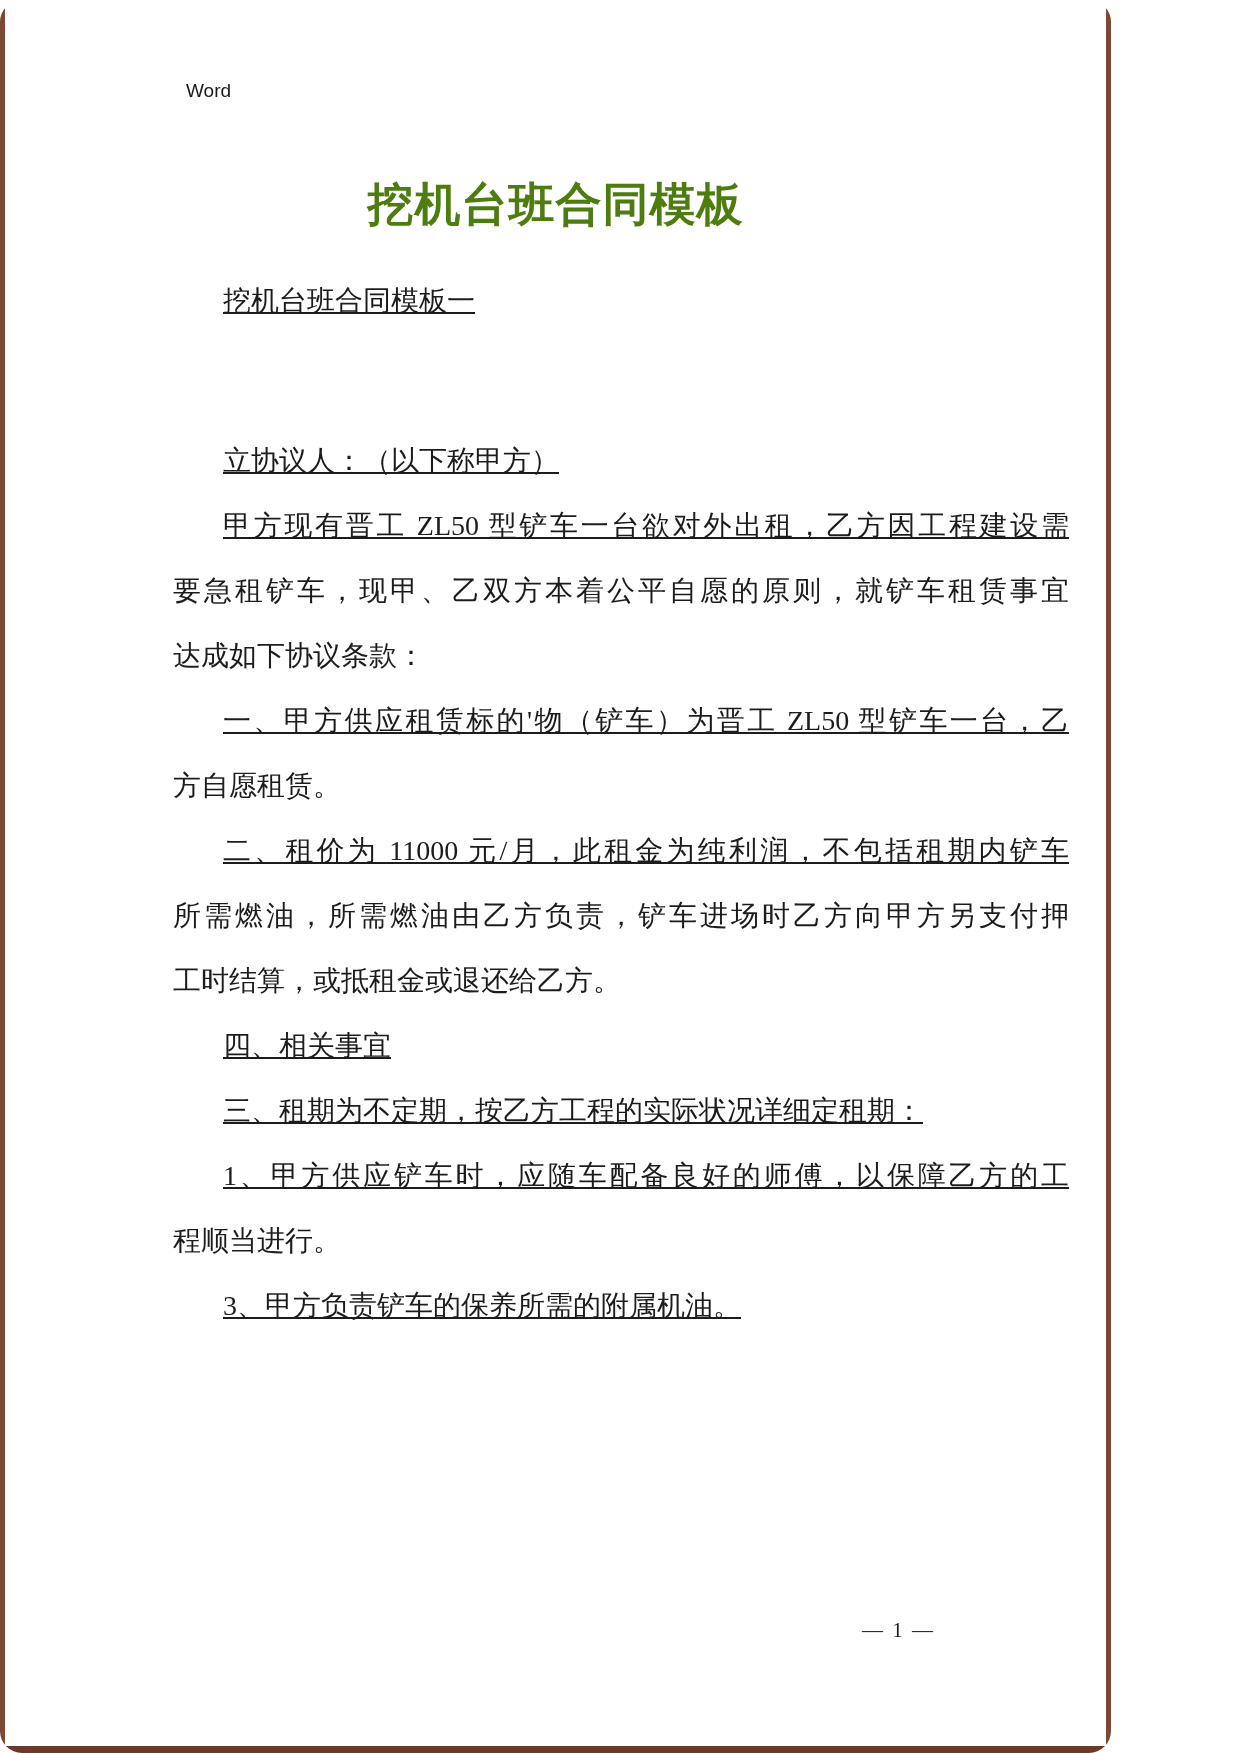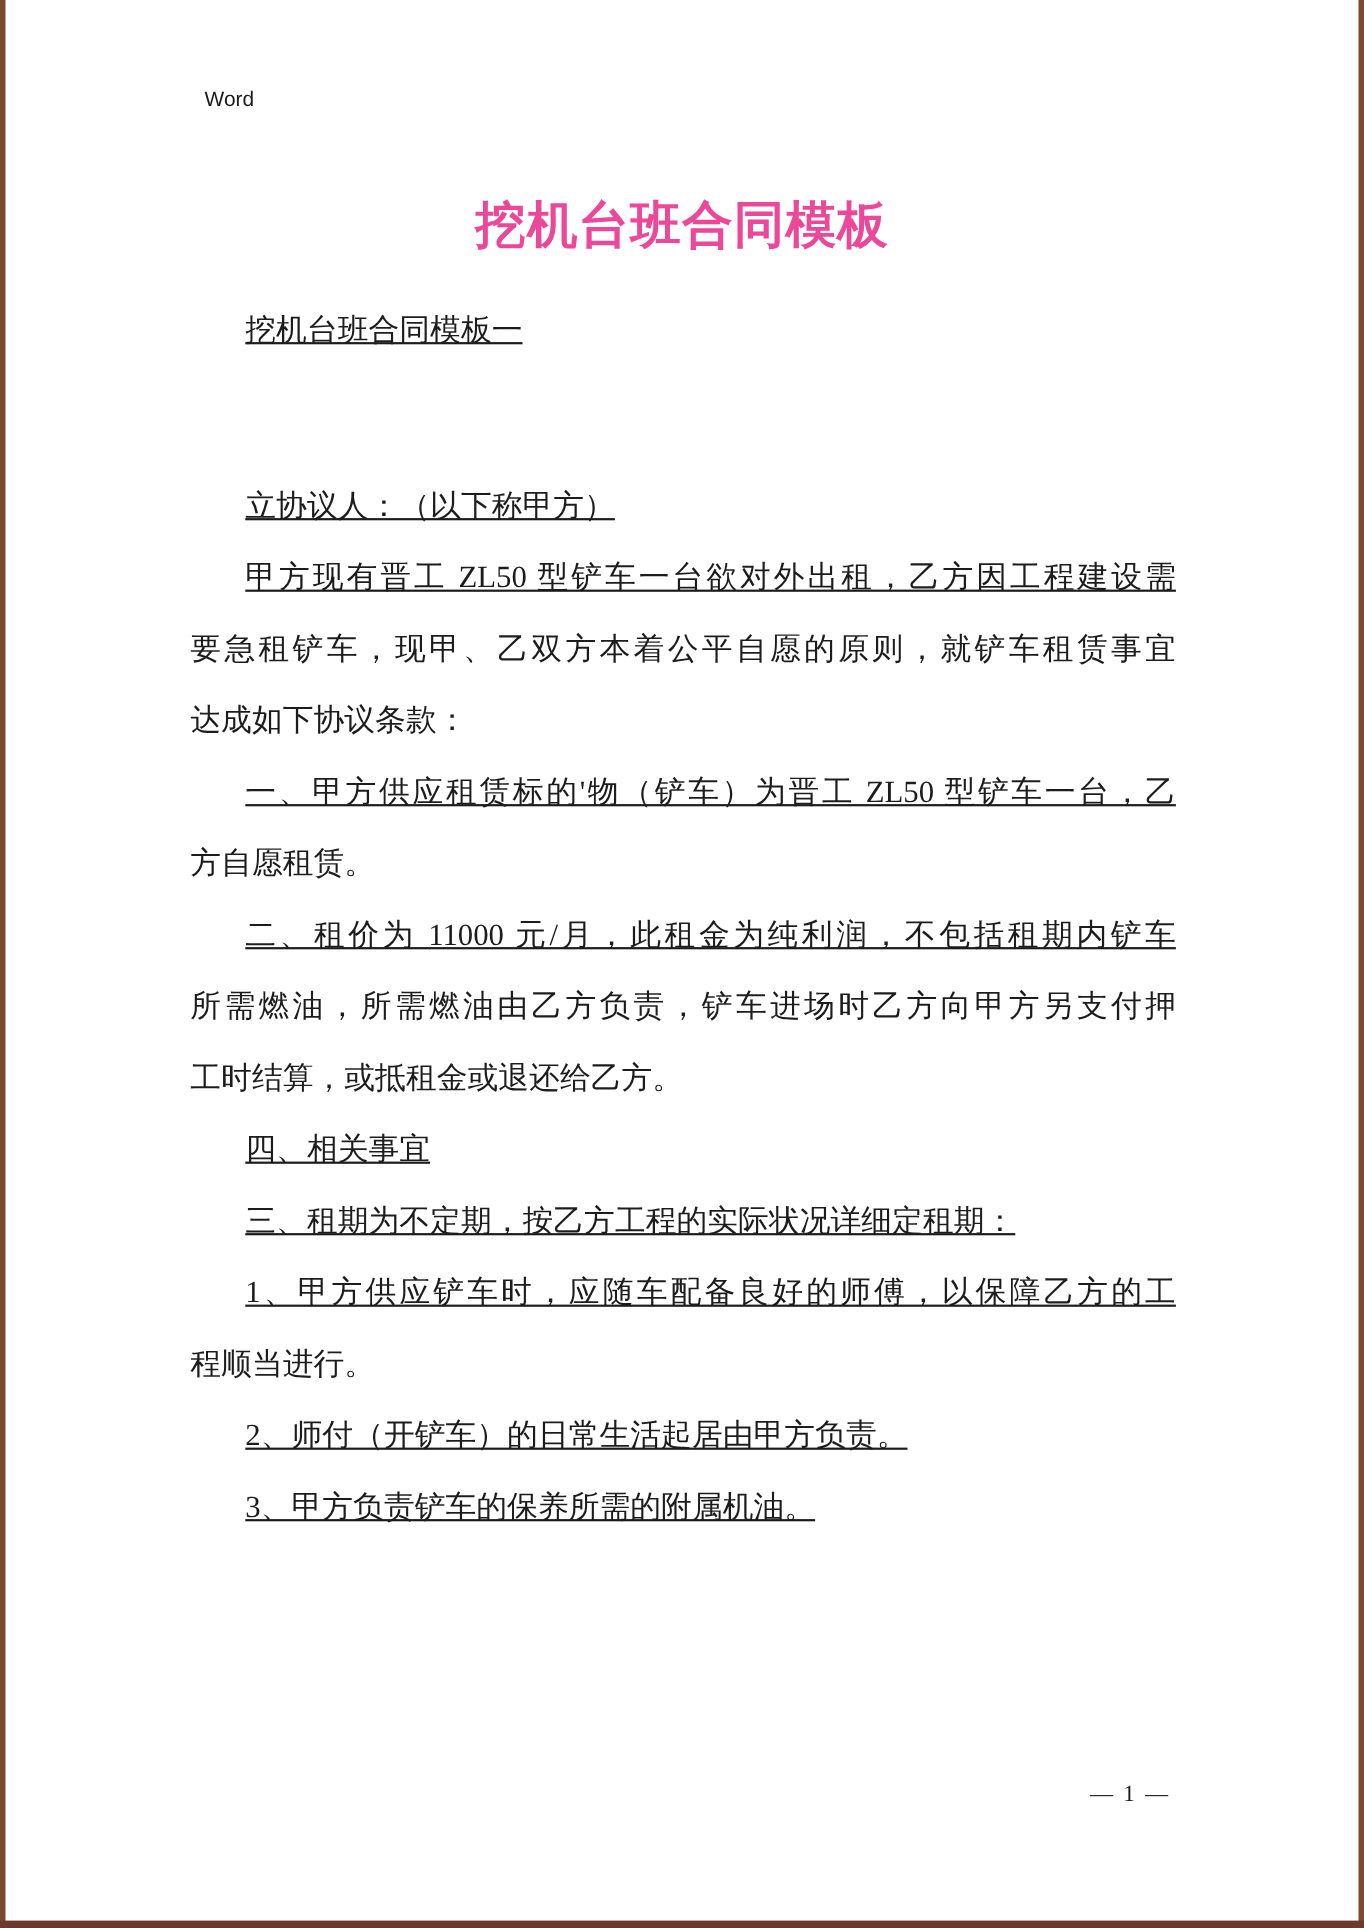--- a/index.html
+++ b/index.html
@@ -2,40 +2,41 @@
 <html><head>
 <meta charset="utf-8">
 <style>
   html, body {
     margin: 0;
     padding: 0;
     background: #ffffff;
   }
   .page {
     position: relative;
-    width: 1240px;
+    width: 1111px;
     height: 1753px;
     background: #ffffff;
     overflow: hidden;
     font-family: "Liberation Serif", "DejaVu Serif", serif;
     color: #1c1c1c;
+    border-radius: 22px;
   }
   .word-label {
     margin: 80px 0 0 186px;
     font-family: "Liberation Sans", "DejaVu Sans", sans-serif;
     font-size: 19px;
     color: #1a1a1a;
   }
   .doc-title {
     margin: 72px 0 0 0;
     text-align: center;
     font-size: 46px;
     font-weight: bold;
     letter-spacing: 1px;
-    color: #ec4899;
+    color: #4d7c0f;
   }
   .doc-body {
     width: 896px;
     margin: 32px 0 0 173px;
     font-size: 28px;
     line-height: 65px;
     text-align: left;
   }
   .doc-line {
     white-space: nowrap;
@@ -85,21 +86,20 @@
       <div class="doc-line">达成如下协议条款：</div>
       <div class="doc-line indent full">一、甲方供应租赁标的'物（铲车）为晋工 ZL50 型铲车一台，乙</div>
       <div class="doc-line">方自愿租赁。</div>
       <div class="doc-line indent full">二、租价为 11000 元/月，此租金为纯利润，不包括租期内铲车</div>
       <div class="doc-line full">所需燃油，所需燃油由乙方负责，铲车进场时乙方向甲方另支付押</div>
       <div class="doc-line">工时结算，或抵租金或退还给乙方。</div>
       <div class="doc-line indent">四、相关事宜</div>
       <div class="doc-line indent">三、租期为不定期，按乙方工程的实际状况详细定租期：</div>
       <div class="doc-line indent full">1、甲方供应铲车时，应随车配备良好的师傅，以保障乙方的工</div>
       <div class="doc-line">程顺当进行。</div>
-      <div class="doc-line indent">2、师付（开铲车）的日常生活起居由甲方负责。</div>
       <div class="doc-line indent">3、甲方负责铲车的保养所需的附属机油。</div>
     </div>
 
   <div class="page-number">— 1 —</div>
 
   <div class="edge left"></div>
   <div class="edge right"></div>
   <div class="edge bottom"></div>
 </div>
 

